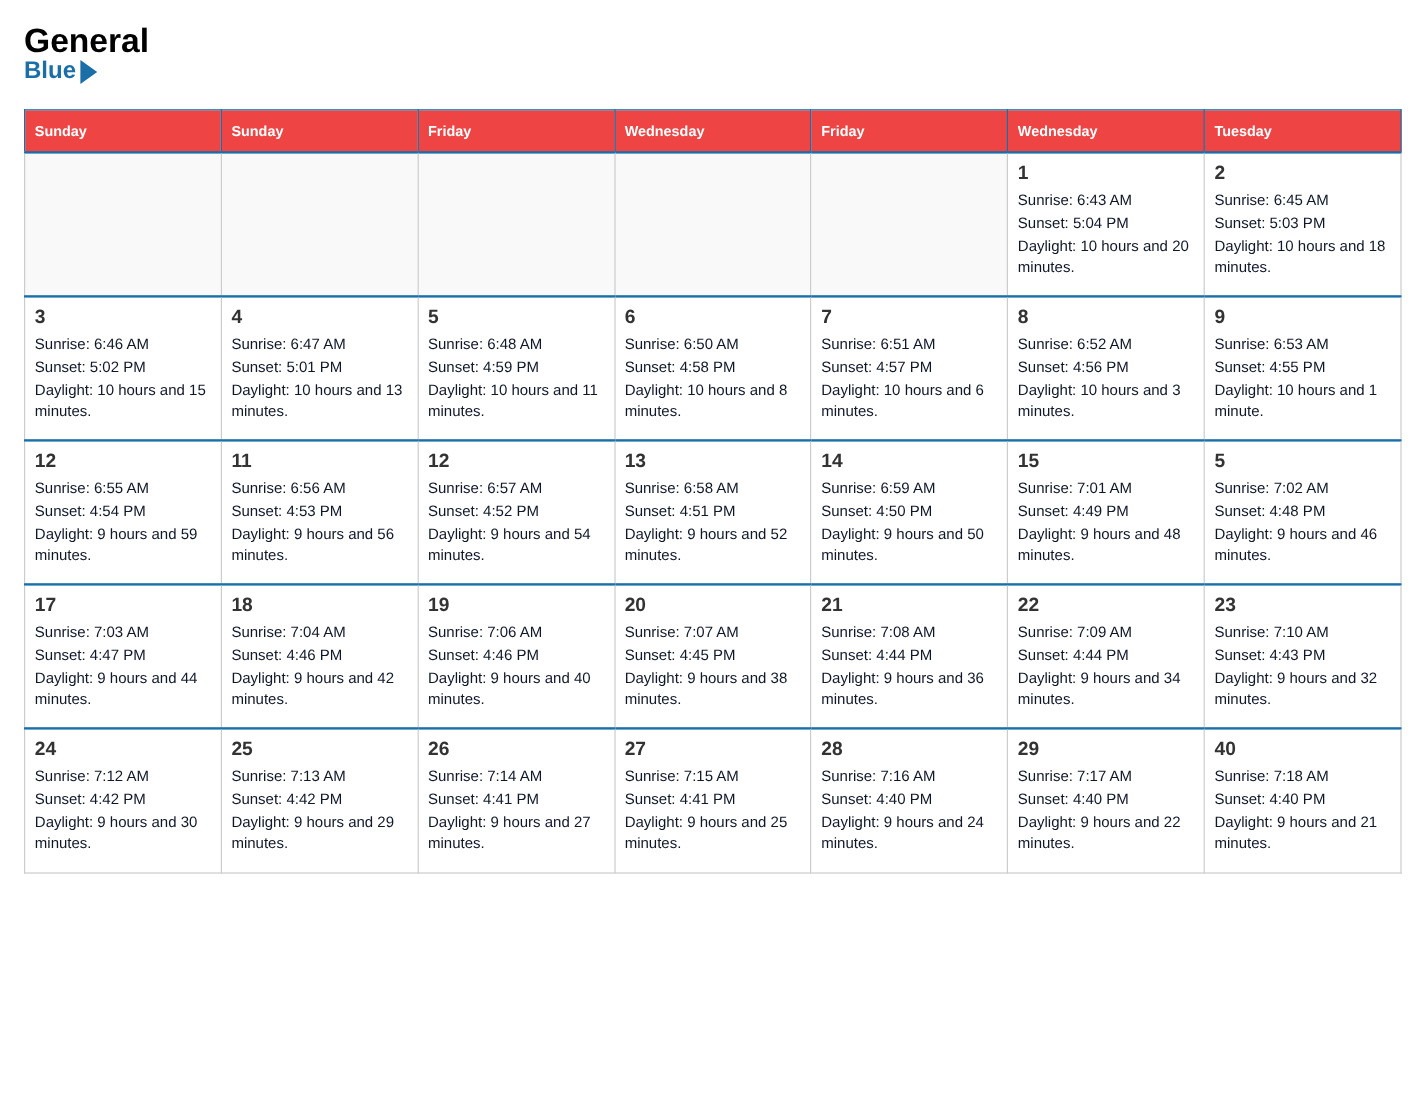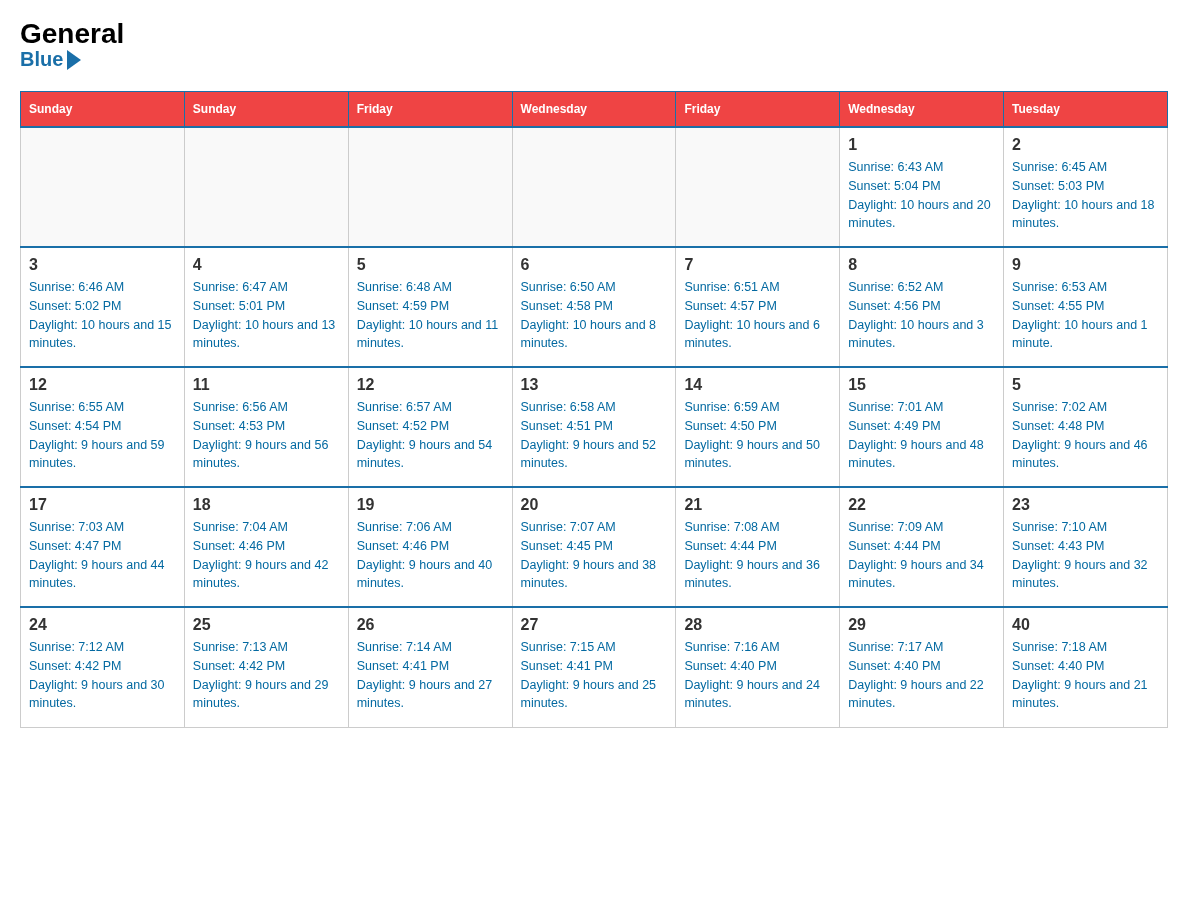--- a/index.html
+++ b/index.html
@@ -87,21 +87,21 @@
     }
     .day-number {
       font-size: 16px;
       font-weight: bold;
       color: #333;
       margin-bottom: 4px;
     }
     .day-info {
       font-size: 12.5px;
       line-height: 1.5;
-      color: #0369a1;
+      color: #0f172a;
     }
   </style>
 </head>
 <body>
 
 <div class="header">
   <div class="logo">
     <div class="logo-general">General</div>
     <div class="logo-blue">
       <span>Blue</span>

